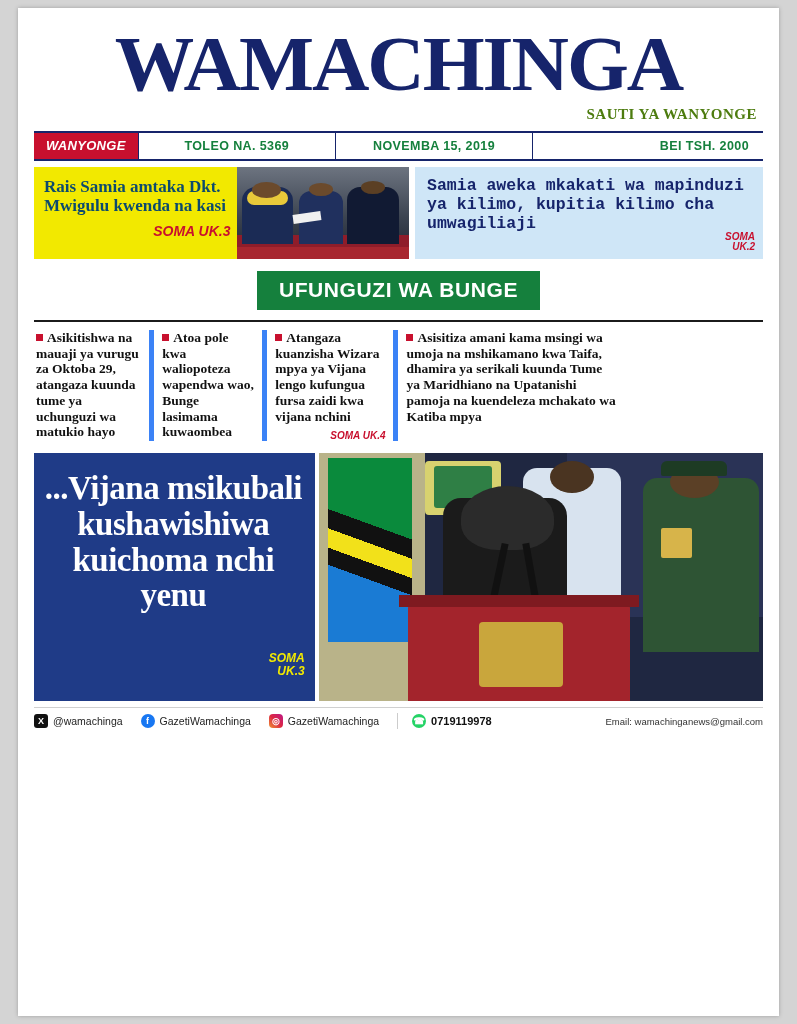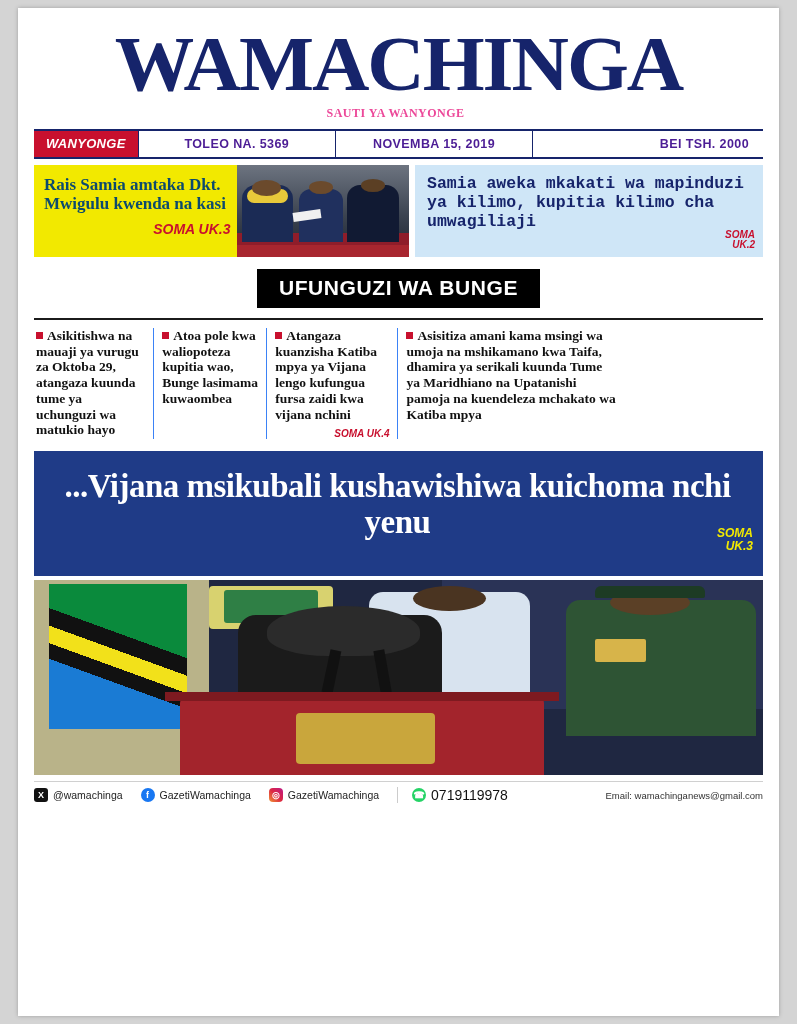--- a/index.html
+++ b/index.html
@@ -42,26 +42,26 @@
     font-weight: bold;
     font-size: 78px;
     line-height: 0.92;
     letter-spacing: -2px;
     color: #16246b;
     white-space: nowrap;
     margin: 0;
     transform: scaleX(1.02);
   }
   .masthead-sub {
-    text-align: center;
-    font-family: "Liberation Serif", serif;
-    font-weight: bold;
-    font-size: 12px;
+    text-align: right;
+    font-family: "Liberation Serif", serif;
+    font-weight: bold;
+    font-size: 15px;
     letter-spacing: 0.5px;
-    color: #ec4899;
+    color: #4d7c0f;
     margin: 6px 6px 0 0;
   }
 
   
   .infobar {
     margin-top: 8px;
     display: flex;
     align-items: stretch;
     height: 26px;
     border-top: 2px solid #16246b;
@@ -78,21 +78,21 @@
     padding: 0 12px;
     letter-spacing: 0.3px;
   }
   .infobar .cell {
     flex: 1;
     display: flex;
     align-items: center;
     justify-content: center;
     font-weight: bold;
     font-size: 12.5px;
-    color: #4c1d95;
+    color: #15803d;
     letter-spacing: 0.4px;
     border-left: 1px solid #16246b;
   }
   .infobar .cell.right {
     justify-content: flex-end;
     padding-right: 14px;
     flex: 1.1;
   }
 
   
@@ -173,21 +173,21 @@
   .tl-p3head { position:absolute; left:72%; bottom:70%; width:14%; height:14%; background:#5b3f24; border-radius:50%; }
   .tl-doc { position:absolute; left:33%; bottom:40%; width:16%; height:10%; background:#f0f0f0; transform: rotate(-8deg); }
 
   
   .kicker-wrap {
     margin-top: 12px;
     display: flex;
     justify-content: center;
   }
   .kicker {
-    background: #000000;
+    background: #15803d;
     color: #ffffff;
     font-family: "Liberation Sans", sans-serif;
     font-weight: bold;
     font-size: 21px;
     letter-spacing: 0.6px;
     padding: 7px 22px 8px 22px;
   }
 
   
   .main-headline {
@@ -205,21 +205,21 @@
   .bullets {
     margin-top: 10px;
     display: flex;
     border-top: 2px solid #1b1b1b;
     padding-top: 8px;
     gap: 0;
   }
   .bcol {
     padding: 0 8px;
     box-sizing: border-box;
-    border-right: 1px solid #3b82f6;
+    border-right: 5px solid #3b82f6;
     position: relative;
   }
   .bcol:last-child { border-right: none; }
   .bcol:first-child { padding-left: 2px; }
   .bcol .btxt {
     font-family: "Liberation Serif", serif;
     font-weight: bold;
     font-size: 13.5px;
     line-height: 1.17;
     color: #111;
@@ -243,23 +243,22 @@
   .c1 { width: 16.5%; }
   .c2 { width: 15.5%; }
   .c3 { width: 19%; }
   .c4 { width: 18%; }
   .c5 { width: 31%; }
 
   
   .bottom {
     margin-top: 12px;
     display: flex;
-    height: 324px;
+    height: 248px;
     gap: 4px;
-    flex-direction: column;
   }
   .quote {
     flex: 0 0 38.5%;
     background: #1f3b87;
     color: #ffffff;
     position: relative;
     padding: 18px 12px 10px 10px;
     box-sizing: border-box;
   }
   .quote .qtxt {
@@ -323,21 +322,21 @@
   .f-item { display: flex; align-items: center; margin-right: 18px; }
   .f-ic {
     width: 14px; height: 14px; border-radius: 50%;
     display: inline-flex; align-items: center; justify-content: center;
     color: #fff; font-size: 9px; font-weight: bold; margin-right: 5px;
   }
   .ic-x { background: #111; border-radius: 3px; }
   .ic-fb { background: #1877f2; }
   .ic-ig { background: linear-gradient(45deg,#f09433,#dc2743,#bc1888); border-radius: 4px; }
   .ic-wa { background: #25d366; }
-  .f-phone { font-weight: normal; font-size: 14px; color: #111; }
+  .f-phone { font-weight: bold; font-size: 11px; color: #111; }
   .f-mail { margin-left: auto; font-size: 9.5px; color: #333; }
   .f-div { width:1px; height:16px; background:#ccc; margin: 0 14px 0 0; }
 </style>
 </head>
 <body>
 
 <div class="page">
   <div class="paper">
 
     <div class="masthead">
@@ -385,24 +384,24 @@
     <div class="kicker-wrap">
       <div class="kicker">UFUNGUZI WA BUNGE</div>
     </div>
 
 
     <div class="bullets">
       <div class="bcol c1">
         <div class="btxt"><span class="bsq"></span><span>Asikitishwa na mauaji ya vurugu za Oktoba 29, atangaza kuunda tume ya uchunguzi wa matukio hayo</span></div>
       </div>
       <div class="bcol c2">
-        <div class="btxt"><span class="bsq"></span><span>Atoa pole kwa waliopoteza kupitia wao, Bunge lasimama kuwaombea</span></div>
+        <div class="btxt"><span class="bsq"></span><span>Atoa pole kwa waliopoteza wapendwa wao, Bunge lasimama kuwaombea</span></div>
       </div>
       <div class="bcol c4">
-        <div class="btxt"><span class="bsq"></span><span>Atangaza kuanzisha Katiba mpya ya Vijana lengo kufungua fursa zaidi kwa vijana nchini</span></div>
+        <div class="btxt"><span class="bsq"></span><span>Atangaza kuanzisha Wizara mpya ya Vijana lengo kufungua fursa zaidi kwa vijana nchini</span></div>
         <div class="soma">SOMA UK.4</div>
       </div>
       <div class="bcol c5">
         <div class="btxt"><span class="bsq"></span><span>Asisitiza amani kama msingi wa umoja na mshikamano kwa Taifa, dhamira ya serikali kuunda Tume ya Maridhiano na Upatanishi pamoja na kuendeleza mchakato wa Katiba mpya</span></div>
       </div>
     </div>
 
     <div class="bottom">
       <div class="quote">
         <div class="qtxt">...Vijana msikubali kushawishiwa kuichoma nchi yenu</div>

